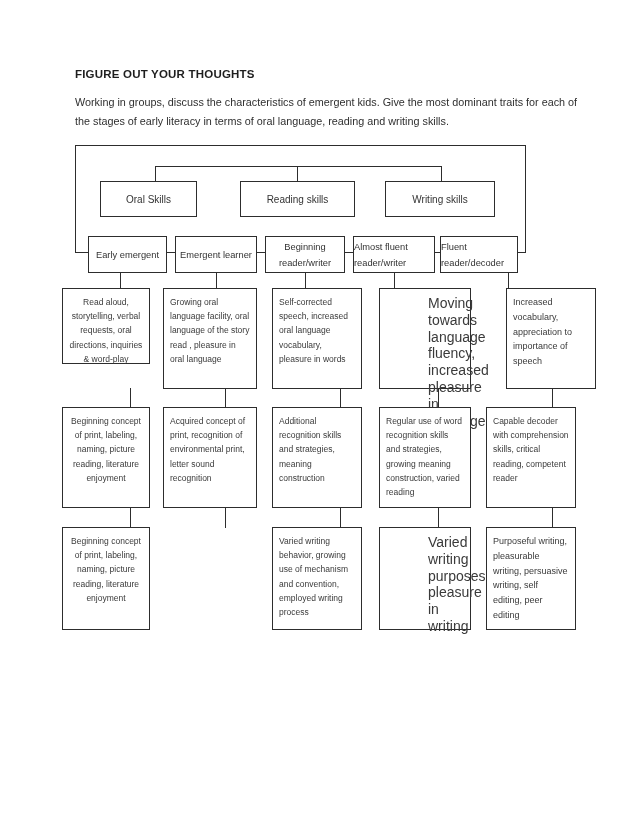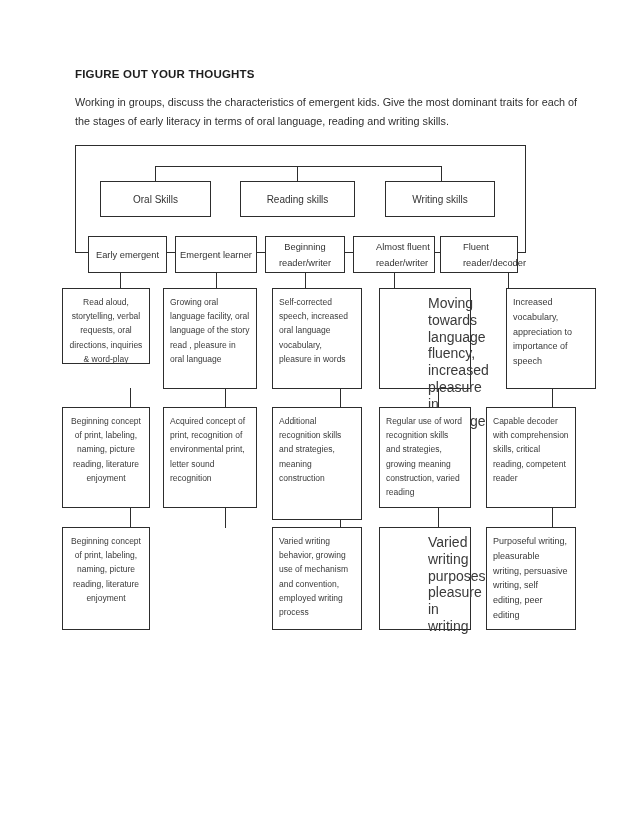--- a/index.html
+++ b/index.html
@@ -30,21 +30,21 @@
   }
   .skill{
     display:flex;align-items:center;justify-content:center;
     font-size:10px;color:#333333;
   }
   .stage{
     display:flex;align-items:center;
     font-size:9.3px;line-height:16px;color:#333333;
   }
   .stage.c{justify-content:center;text-align:center;}
-  .stage.l{padding-left:22px;text-align:left;}
+  .stage.l{padding-left:0;text-align:left;}
   .trait{padding:6px 6px;font-size:8.5px;line-height:14.2px;text-align:left;}
   .trait.c{text-align:center;}
   .fs-md{font-size:9px;line-height:14.8px;}
   .fs-lg{font-size:14px;line-height:16.8px;padding-left:48px;}
 </style>
 </head>
 <body>
 
 <div class="page">
 
@@ -69,39 +69,39 @@
   <div class="line" style="left:340px;top:388px;width:1px;height:20px;"></div>
   <div class="line" style="left:438px;top:388px;width:1px;height:20px;"></div>
   <div class="line" style="left:552px;top:388px;width:1px;height:20px;"></div>
 
   <div class="line" style="left:130px;top:507px;width:1px;height:21px;"></div>
   <div class="line" style="left:225px;top:507px;width:1px;height:21px;"></div>
   <div class="line" style="left:340px;top:507px;width:1px;height:21px;"></div>
   <div class="line" style="left:438px;top:507px;width:1px;height:21px;"></div>
   <div class="line" style="left:552px;top:507px;width:1px;height:21px;"></div>
 
-  <div class="box skill" style="left:100px;top:181px;width:111px;height:36px;">Oral Skills</div>
+  <div class="box skill" style="left:100px;top:181px;width:97px;height:36px;">Oral Skills</div>
   <div class="box skill" style="left:385px;top:181px;width:110px;height:36px;">Writing skills</div>
   <div class="box skill" style="left:240px;top:181px;width:115px;height:36px;">Reading skills</div>
 
   <div class="box stage c" style="left:88px;top:236px;width:79px;height:37px;text-align:right;">Early emergent</div>
   <div class="box stage c" style="left:175px;top:236px;width:82px;height:37px;">Emergent learner</div>
   <div class="box stage c" style="left:265px;top:236px;width:80px;height:37px;">Beginning reader/writer</div>
   <div class="box stage l" style="left:353px;top:236px;width:82px;height:37px;">Almost fluent reader/writer</div>
   <div class="box stage l" style="left:440px;top:236px;width:78px;height:37px;">Fluent reader/decoder</div>
 
   <div class="box trait c" style="left:62px;top:288px;width:88px;height:76px;">Read aloud, storytelling, verbal requests, oral directions, inquiries &amp; word-play</div>
   <div class="box trait" style="left:163px;top:288px;width:94px;height:101px;">Growing oral language facility, oral language of the story read , pleasure in oral language</div>
   <div class="box trait" style="left:272px;top:288px;width:90px;height:101px;">Self-corrected speech, increased oral language vocabulary, pleasure in words</div>
   <div class="box trait fs-lg" style="left:379px;top:288px;width:92px;height:101px;">Moving towards language fluency, increased pleasure in language use</div>
   <div class="box trait fs-md" style="left:486px;top:288px;width:90px;height:101px;margin-left:20px;">Increased vocabulary, appreciation to importance of speech</div>
 
   <div class="box trait c" style="left:62px;top:407px;width:88px;height:101px;">Beginning concept of print, labeling, naming, picture reading, literature enjoyment</div>
   <div class="box trait" style="left:163px;top:407px;width:94px;height:101px;">Acquired concept of print, recognition of environmental print, letter sound recognition</div>
-  <div class="box trait" style="left:272px;top:407px;width:90px;height:113px;">Additional recognition skills and strategies, meaning construction</div>
+  <div class="box trait" style="left:272px;top:407px;width:90px;height:101px;">Additional recognition skills and strategies, meaning construction</div>
   <div class="box trait" style="left:379px;top:407px;width:92px;height:101px;">Regular use of word recognition skills and strategies, growing meaning construction, varied reading</div>
   <div class="box trait" style="left:486px;top:407px;width:90px;height:101px;">Capable decoder with comprehension skills, critical reading, competent reader</div>
 
   <div class="box trait c" style="left:62px;top:527px;width:88px;height:103px;">Beginning concept of print, labeling, naming, picture reading, literature enjoyment</div>
   <div class="box trait" style="left:272px;top:527px;width:90px;height:103px;">Varied writing behavior, growing use of mechanism and convention, employed writing process</div>
   <div class="box trait fs-lg" style="left:379px;top:527px;width:92px;height:103px;">Varied writing purposes, pleasure in writing</div>
   <div class="box trait fs-md" style="left:486px;top:527px;width:90px;height:103px;">Purposeful writing, pleasurable writing, persuasive writing, self editing, peer editing</div>
 
 </div>
 

